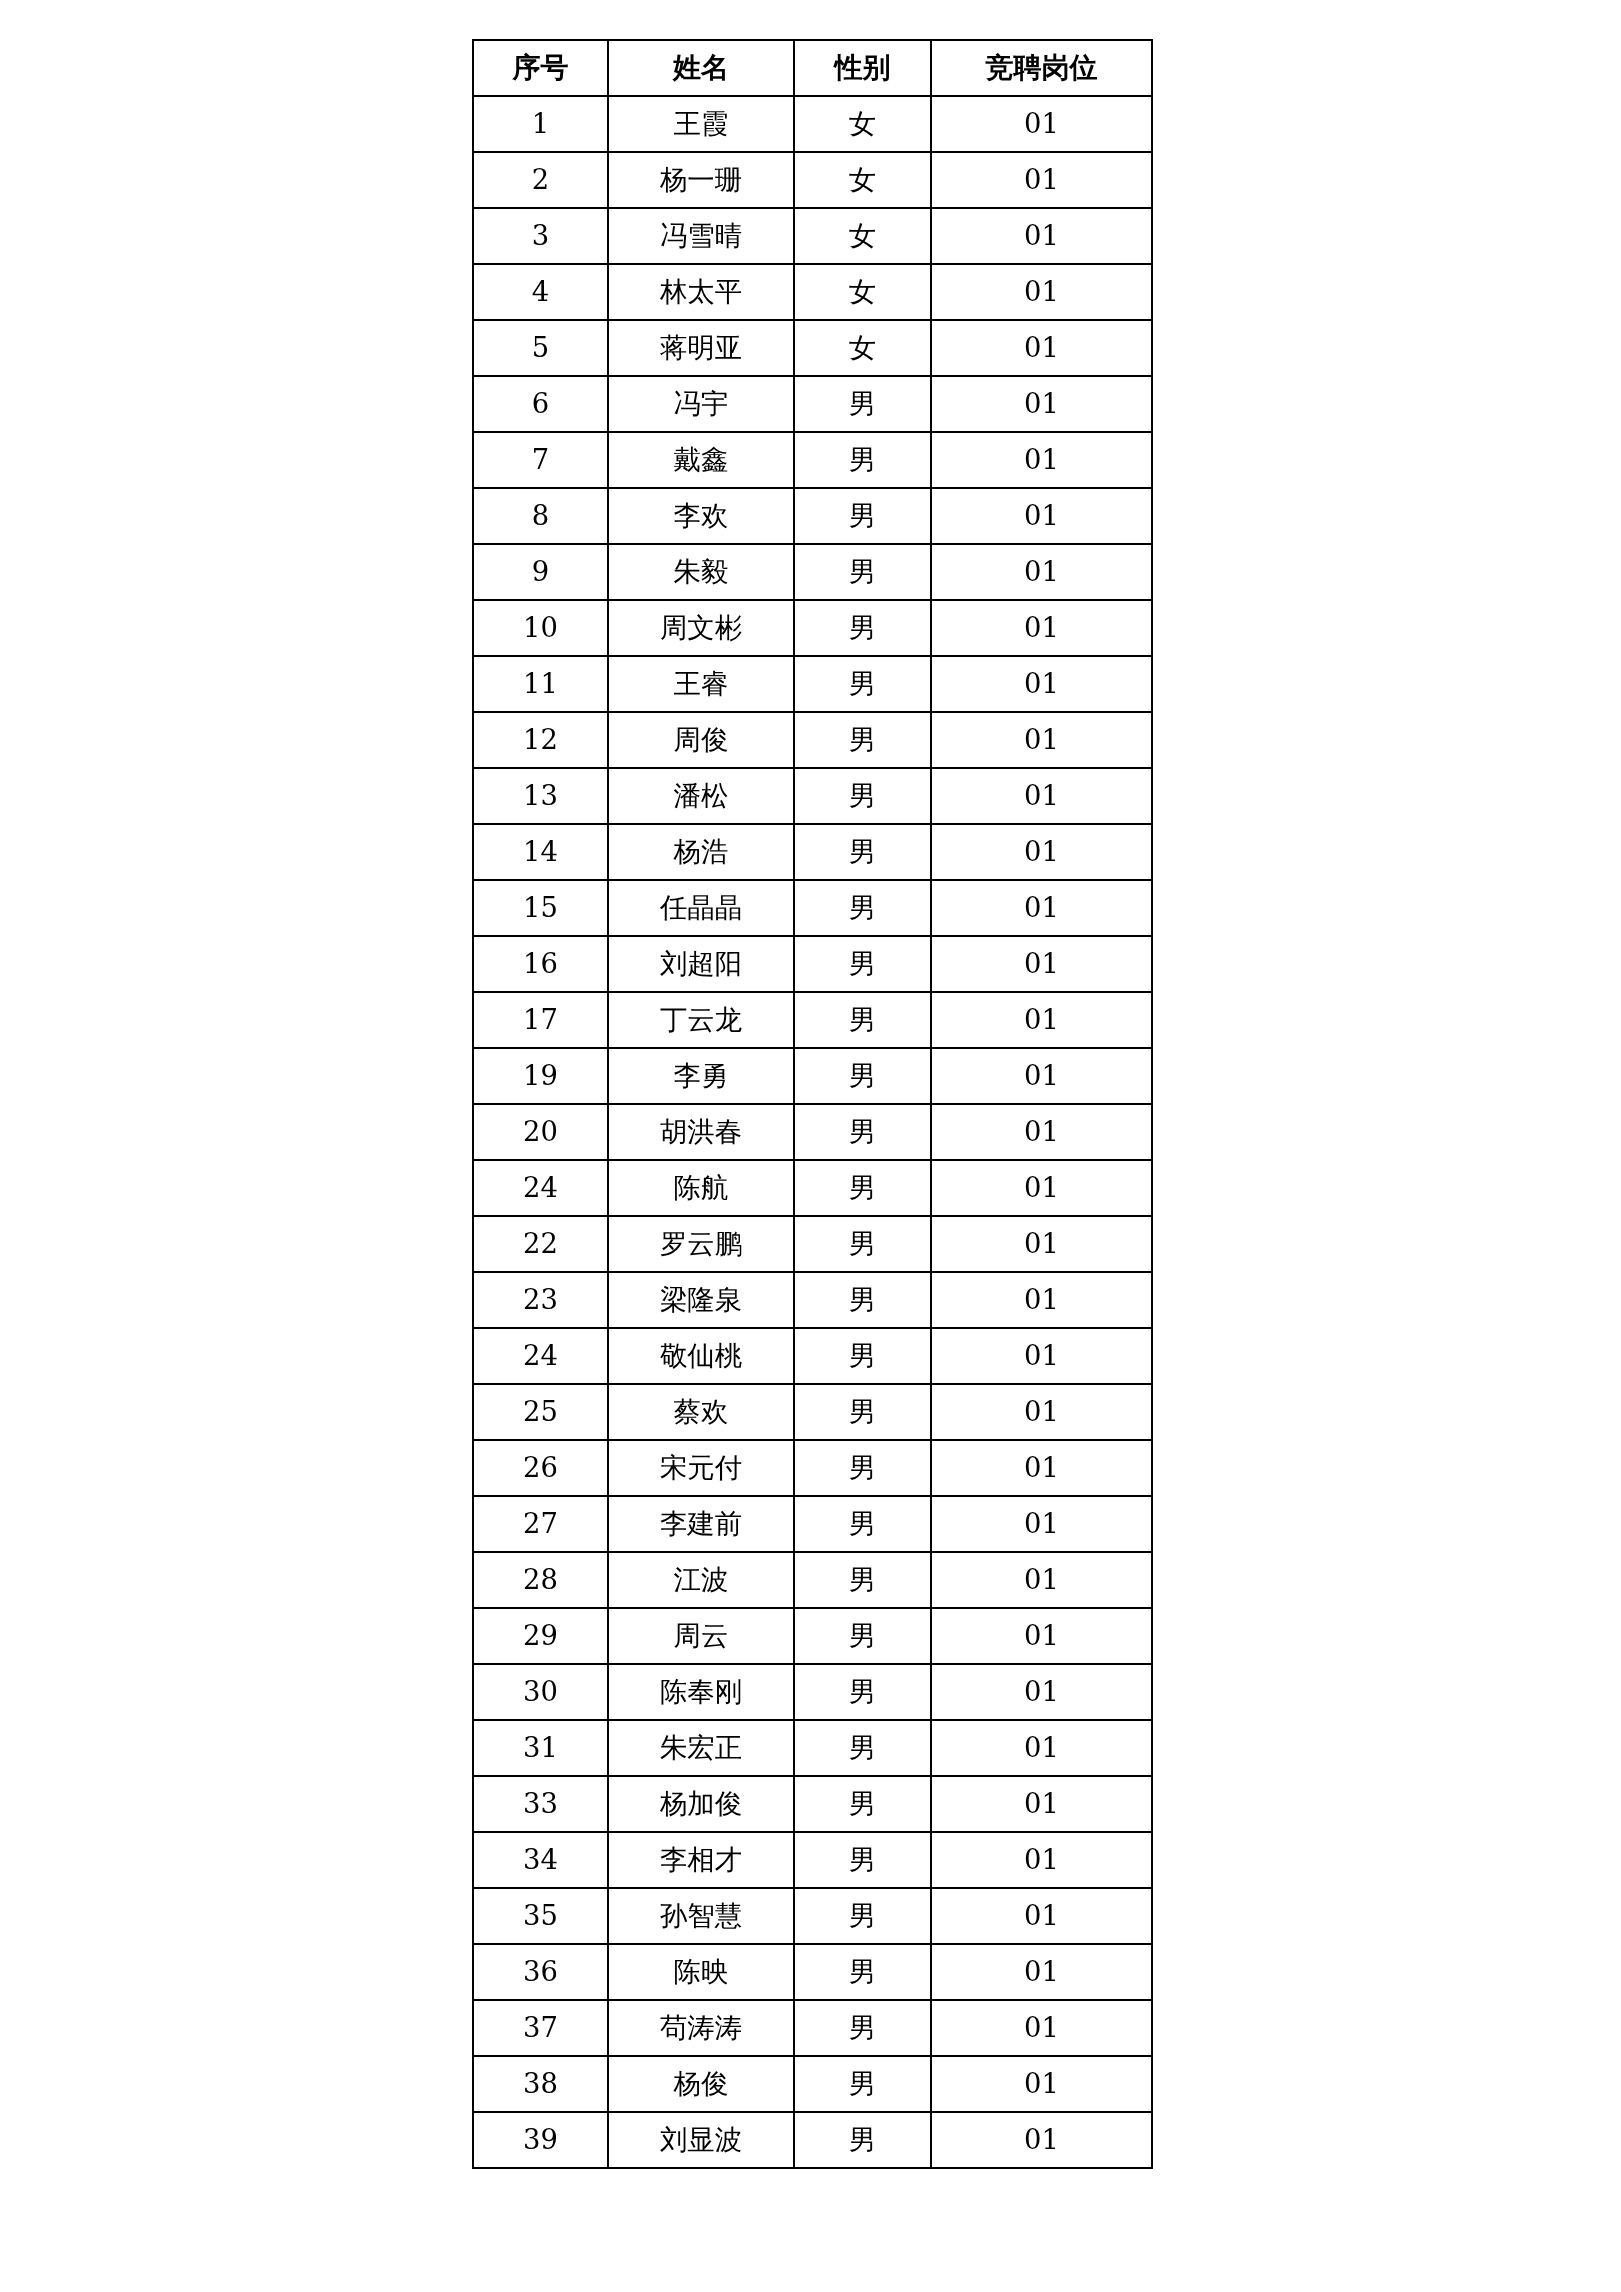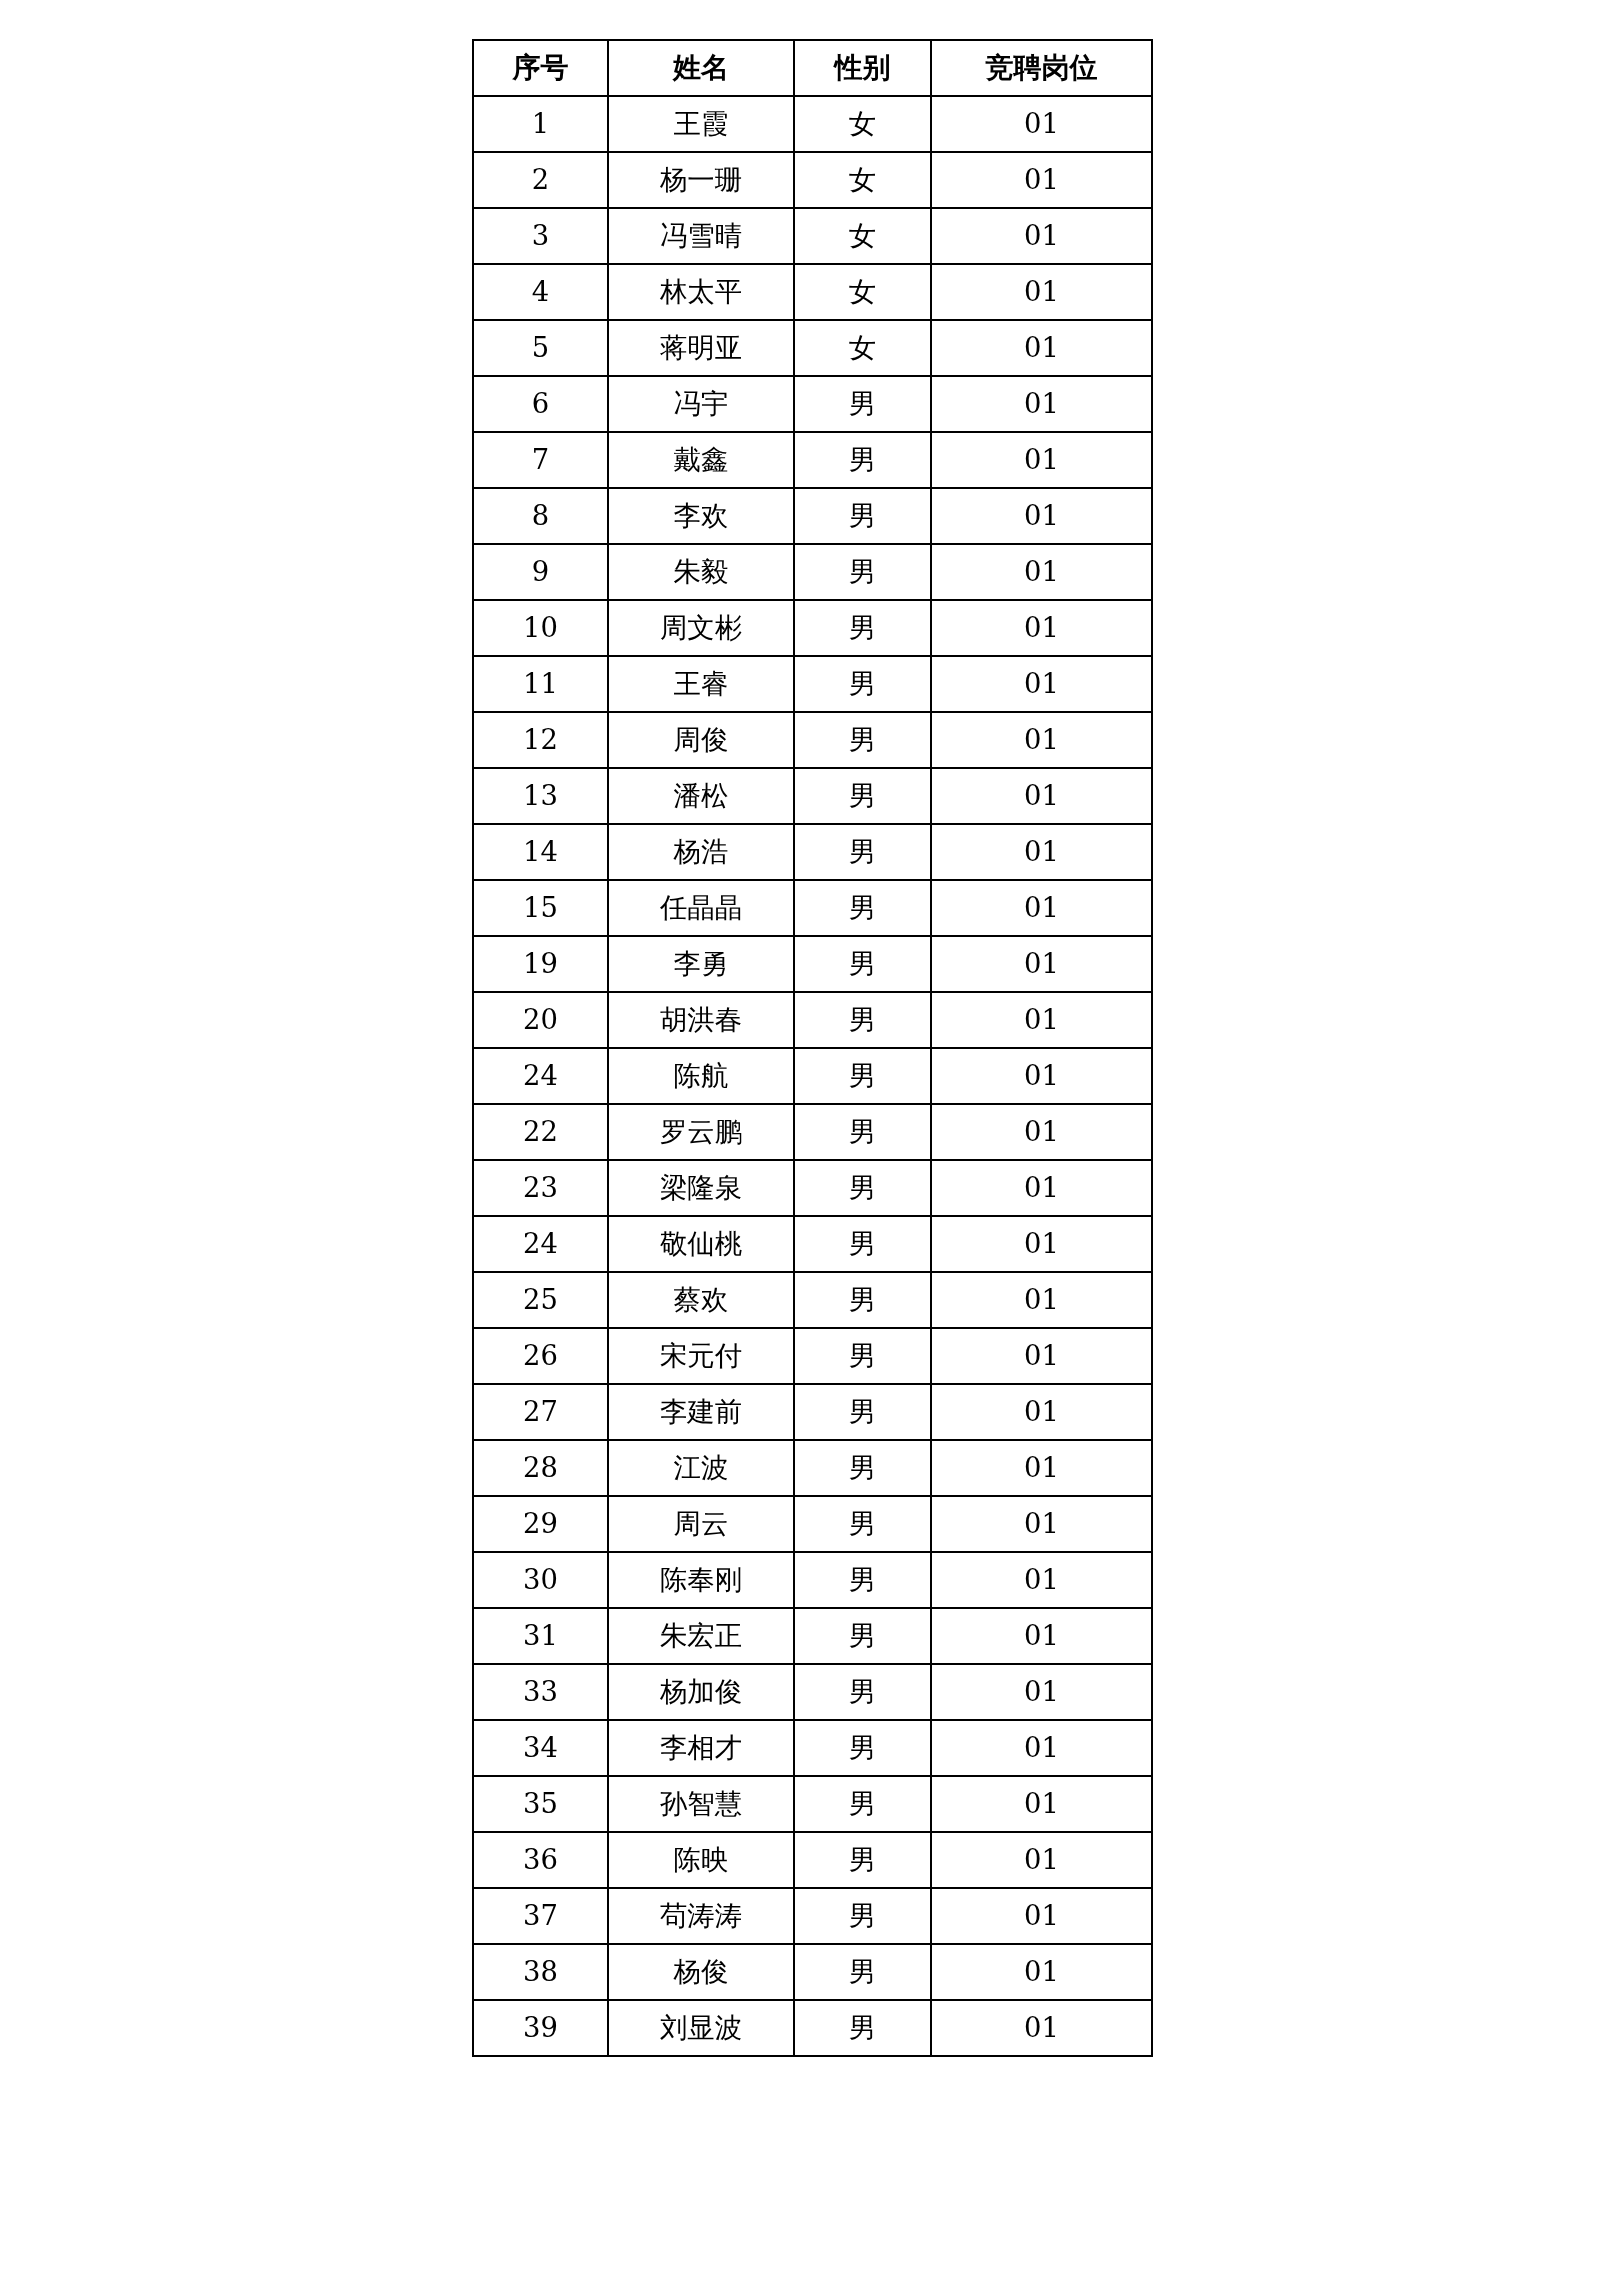--- a/index.html
+++ b/index.html
@@ -149,20 +149,32 @@
           <td>男</td>
           <td>01</td>
         </tr>
         <tr>
           <td>15</td>
           <td>任晶晶</td>
           <td>男</td>
           <td>01</td>
         </tr>
         <tr>
+          <td>16</td>
+          <td>刘超阳</td>
+          <td>男</td>
+          <td>01</td>
+        </tr>
+        <tr>
+          <td>17</td>
+          <td>丁云龙</td>
+          <td>男</td>
+          <td>01</td>
+        </tr>
+        <tr>
           <td>19</td>
           <td>李勇</td>
           <td>男</td>
           <td>01</td>
         </tr>
         <tr>
           <td>20</td>
           <td>胡洪春</td>
           <td>男</td>
           <td>01</td>

